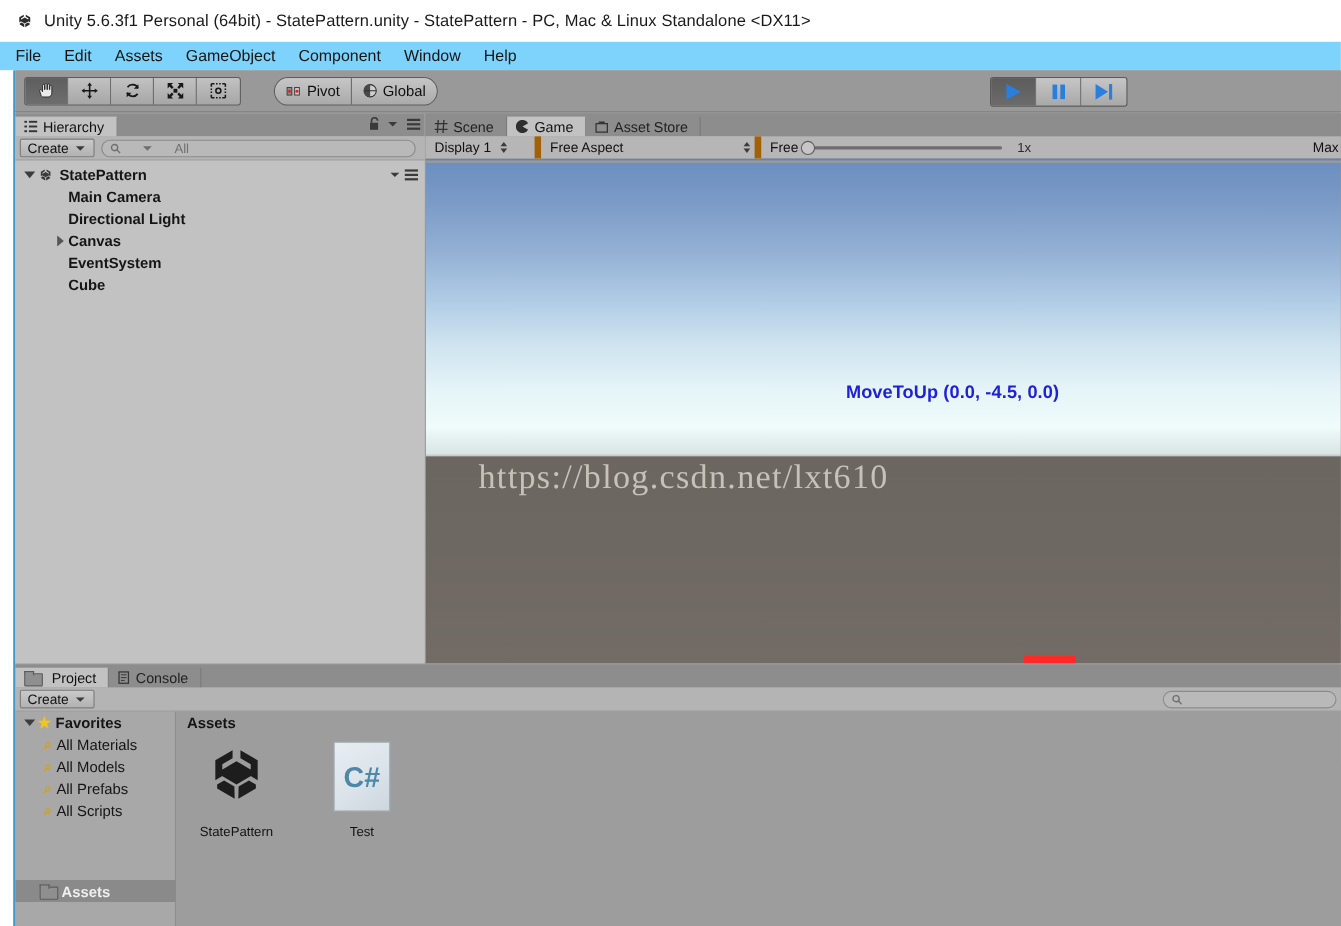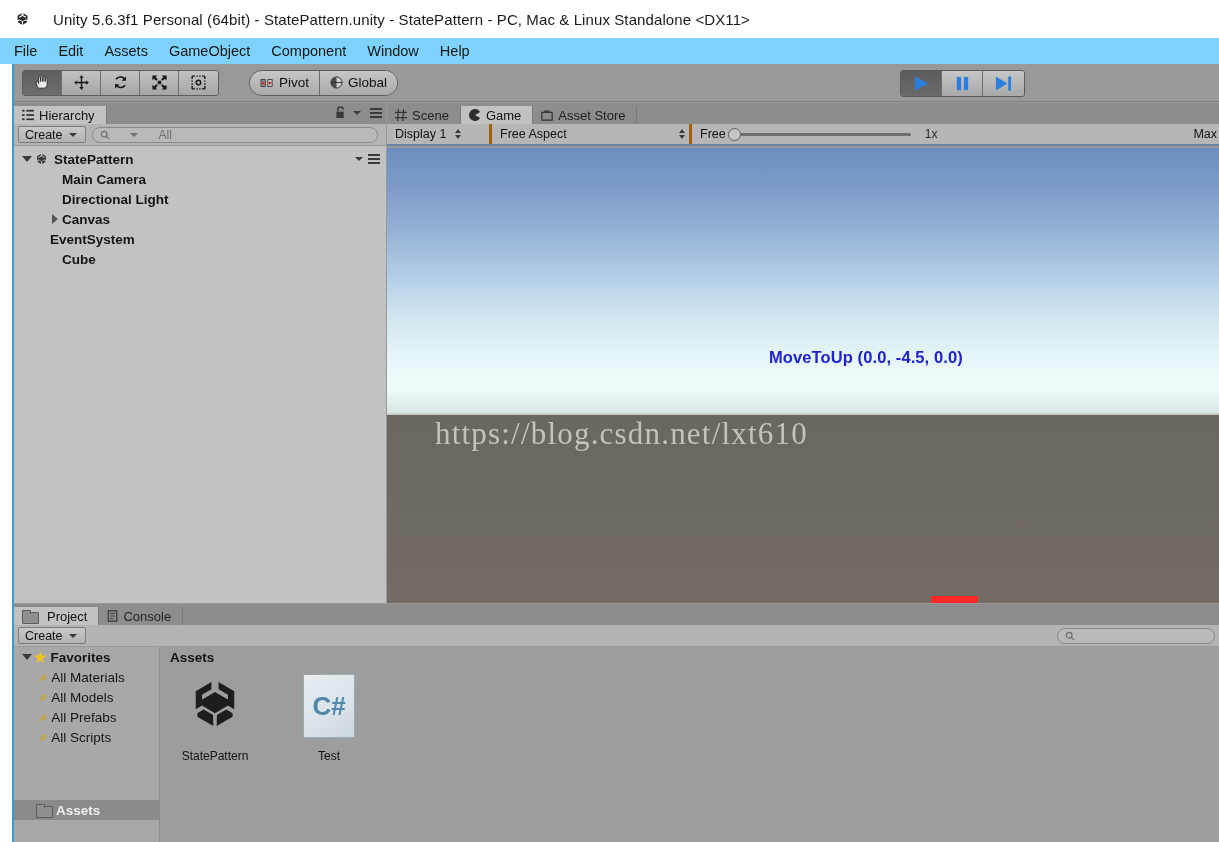--- a/index.html
+++ b/index.html
@@ -15,21 +15,20 @@
   #app { position: absolute; inset: 0; background: #ffffff; }
 
   .titlebar {
     position: absolute; left: 0; top: 0; width: 1219px; height: 38px;
     background: #ffffff;
     display: flex; align-items: center; padding-left: 14px;
   }
   .titlebar .title-text {
     font-size: 15px; color: #1a1a1a; letter-spacing: .1px;
     white-space: nowrap;
-    margin-left: 13px;
   }
   .unity-logo-small {
     width: 17px; height: 17px; margin-right: 9px; flex: 0 0 auto;
     display: block;
   }
 
   .menubar {
     position: absolute; left: 0; top: 38px; width: 1219px; height: 26px;
     background: #7dd3fc; display: flex; align-items: center;
     padding-left: 14px; gap: 0px;
@@ -168,21 +167,21 @@
   }
   .game-tabbar { left: 0; top: 0; width: 832px; }
   .game-toolbar {
     position: absolute; left: 0; top: 21px; width: 832px; height: 22px;
     background: #b6b6b6; border-bottom: 2px solid #6b82a0;
     display: flex; align-items: center;
   }
   .dropdown {
     height: 20px; display: flex; align-items: center;
     padding: 0 4px 0 8px; font-size: 12.5px; color: #111;
-    border-right: 3px solid #a16207; background: #b6b6b6; cursor: pointer;
+    border-right: 6px solid #a16207; background: #b6b6b6; cursor: pointer;
   }
   .updown { display: inline-flex; flex-direction: column; gap: 2px; margin-left: 9px; }
   .updown i { width:0;height:0;border-left:3.5px solid transparent;border-right:3.5px solid transparent; }
   .updown .u { border-bottom: 4px solid #3a3a3a; }
   .updown .d { border-top: 4px solid #3a3a3a; }
   .scale-wrap {
     display: flex; align-items: center; gap: 0px; padding-left: 8px;
     font-size: 12.5px; color: #111; flex: 1;
   }
   .slider-track {
@@ -468,21 +467,21 @@
         </div>
         <div class="tree-row" style="padding-left:48px">
           <span>Directional Light</span>
         </div>
         <div class="tree-row" style="padding-left:34px">
           <span class="tw">
               <span class="caret-right"></span>
             </span>
           <span>Canvas</span>
         </div>
-        <div class="tree-row" style="padding-left:36px">
+        <div class="tree-row" style="padding-left:48px">
           <span>EventSystem</span>
         </div>
         <div class="tree-row" style="padding-left:48px">
           <span>Cube</span>
         </div>
       </div>
     </div>
 
     <div class="gamepanel">
       <div class="tabbar game-tabbar">

